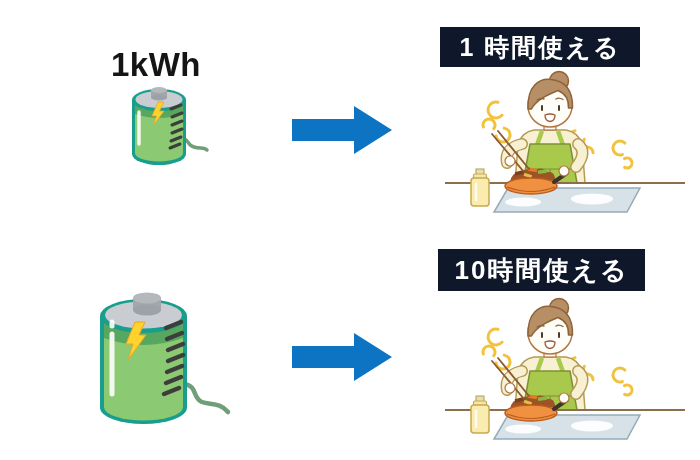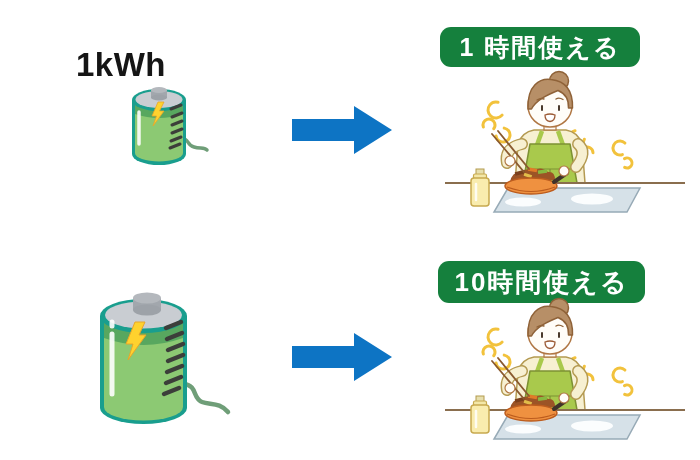--- a/index.html
+++ b/index.html
@@ -3,28 +3,28 @@
 <meta charset="utf-8">
 <style>
   html,body{margin:0;padding:0;background:#fff;}
   .stage{
     position:relative;width:700px;height:460px;background:#ffffff;
     font-family:"Liberation Sans","DejaVu Sans",sans-serif;overflow:hidden;
   }
   .abs{position:absolute;}
   .capacity{
     position:absolute;font-weight:bold;font-size:33px;color:#151515;
-    line-height:34px;letter-spacing:0.5px;
+    text-align:center;line-height:34px;letter-spacing:0.5px;
   }
   .badge{
-    position:absolute;background:#15803d;color:#ffffff;font-weight:bold;
-    display:flex;align-items:center;justify-content:center;letter-spacing:2px;border-radius:11px;
+    position:absolute;background:#0f172a;color:#ffffff;font-weight:bold;
+    display:flex;align-items:center;justify-content:center;letter-spacing:2px;
   }
   .badge.top{left:440px;top:27px;width:200px;height:40px;font-size:25px;}
-  .badge.bottom{left:438px;top:261px;width:207px;height:42px;font-size:26px;}
+  .badge.bottom{left:438px;top:249px;width:207px;height:42px;font-size:26px;}
   svg{display:block;}
 </style>
 </head>
 <body>
 
 <div class="stage">
 
   <svg width="0" height="0" style="position:absolute" aria-hidden="true">
     <defs>
       <symbol id="cookscene" viewBox="0 0 260 150">

